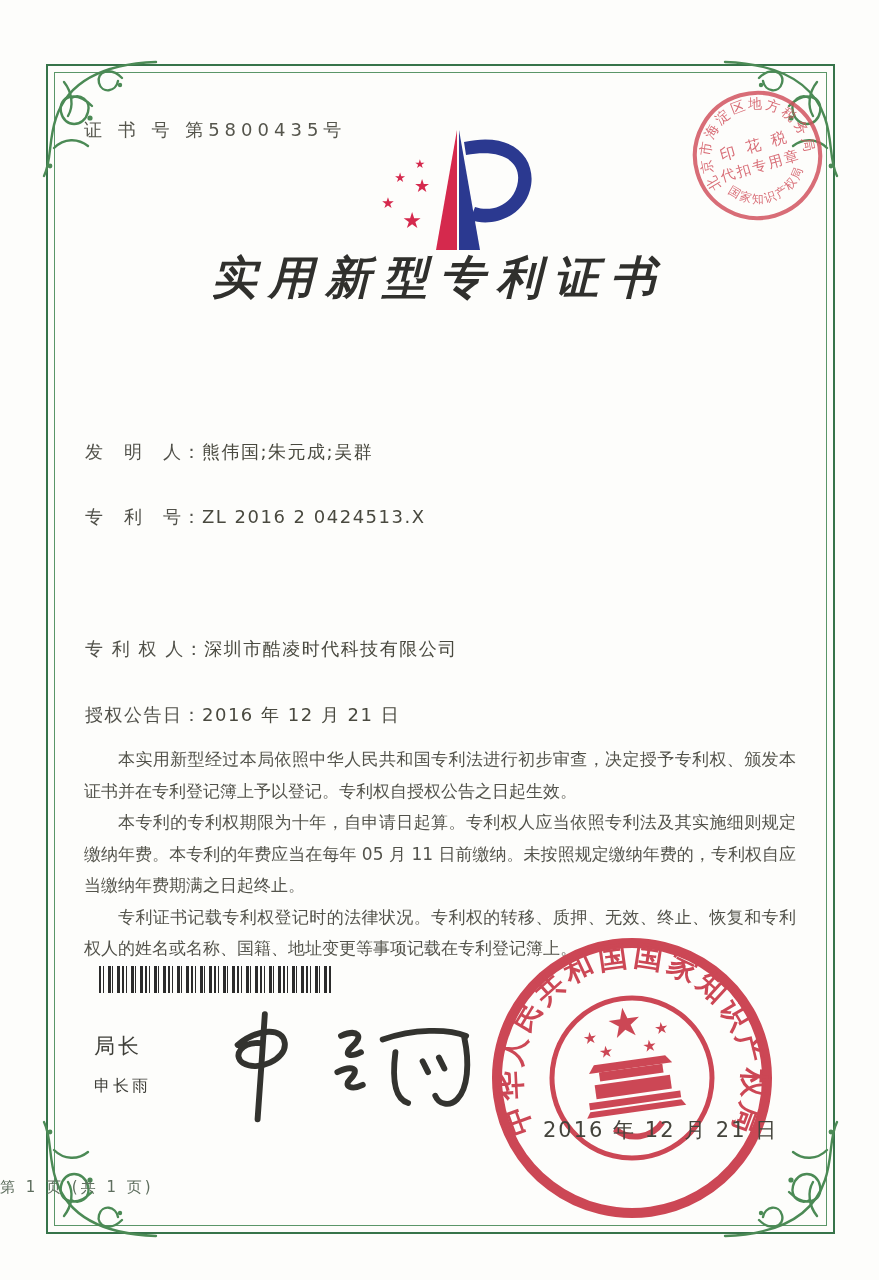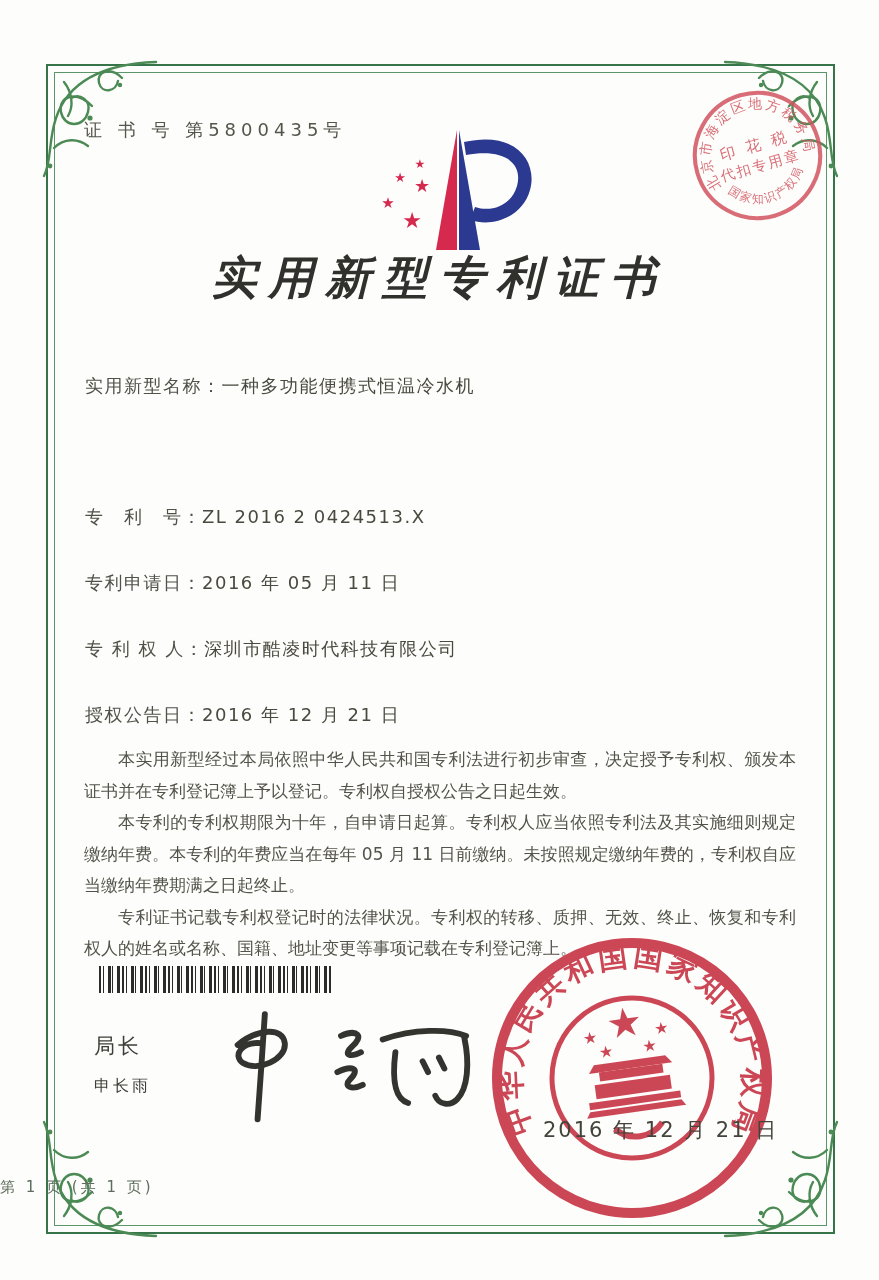--- a/index.html
+++ b/index.html
@@ -122,28 +122,25 @@
     <path d="M 102 16 C 154 4 176 36 168 64 C 161 90 132 102 108 94 L 113 81 C 131 87 150 78 155 60 C 161 38 144 22 104 29 Z" fill="#2b3990"></path>
     <text x="58" y="42" font-size="12" fill="#d5294d" text-anchor="middle">★</text>
     <text x="38" y="56" font-size="13" fill="#d5294d" text-anchor="middle">★</text>
     <text x="60" y="66" font-size="18" fill="#d5294d" text-anchor="middle">★</text>
     <text x="26" y="82" font-size="15" fill="#d5294d" text-anchor="middle">★</text>
     <text x="50" y="102" font-size="22" fill="#d5294d" text-anchor="middle">★</text>
   </svg>
 
   <div class="title">实用新型专利证书</div>
 
-  <div class="row r0">
-    <span class="lbl">实用新型名称：</span><span>一种多功能便携式恒温冷水机</span>
+  <div class="row r1">
+    <span class="lbl">发　明　人：</span><span>熊伟国;朱元成;吴群</span>
   </div>
   <div class="row r2">
     <span class="lbl">专　利　号：</span><span>ZL 2016 2 0424513.X</span>
-  </div>
-  <div class="row r3">
-    <span class="lbl">专利申请日：</span><span>2016 年 05 月 11 日</span>
   </div>
   <div class="row r4">
     <span class="lbl">专 利 权 人：</span><span>深圳市酷凌时代科技有限公司</span>
   </div>
   <div class="row r5">
     <span class="lbl">授权公告日：</span><span>2016 年 12 月 21 日</span>
   </div>
 
   <div class="paras">
     <p>本实用新型经过本局依照中华人民共和国专利法进行初步审查，决定授予专利权、颁发本证书并在专利登记簿上予以登记。专利权自授权公告之日起生效。</p>

